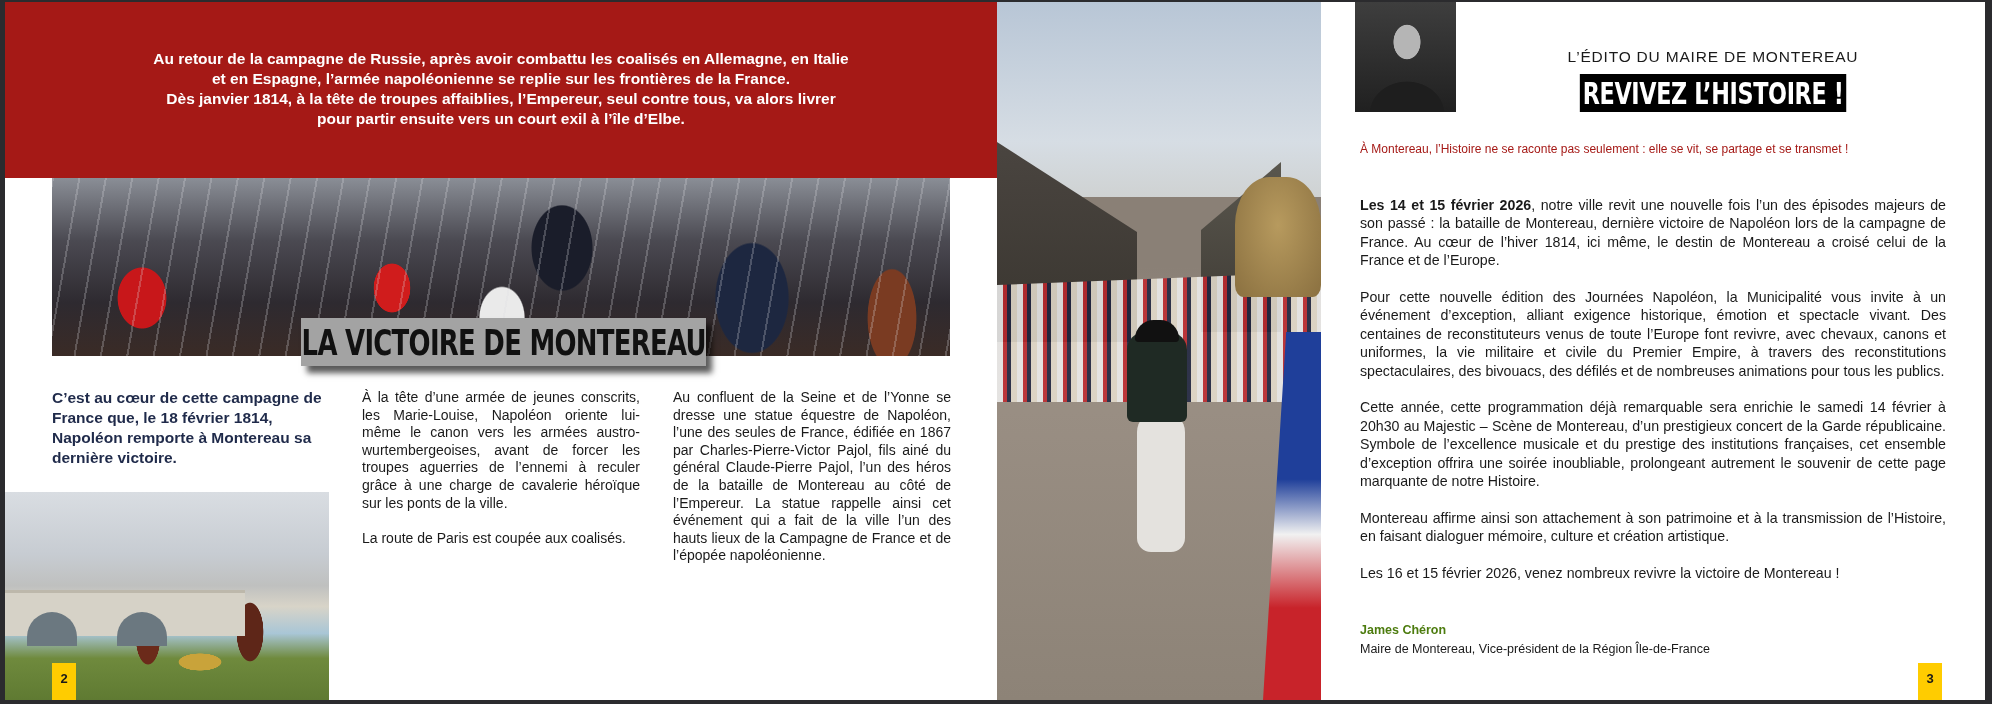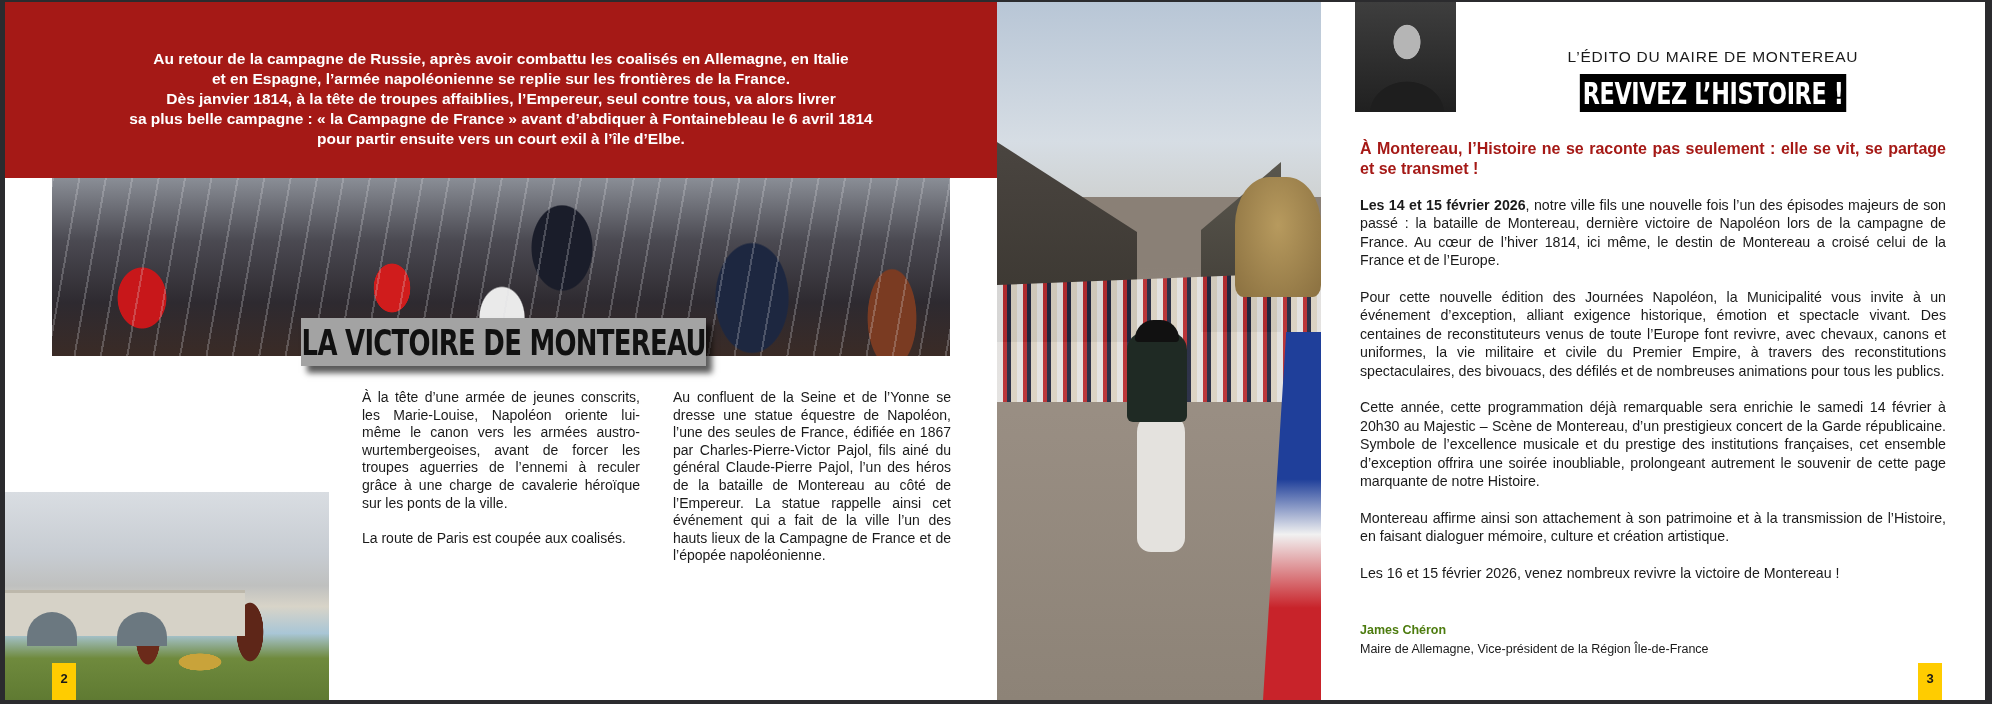--- a/index.html
+++ b/index.html
@@ -80,51 +80,51 @@
   .right-page { position: absolute; left: 1316px; top: 0; width: 664px; height: 698px; background: #fff; padding-left: 9px; }
   .portrait { position: absolute; left: 34px; top: 0; width: 101px; height: 110px;
     background: radial-gradient(ellipse 22px 28px at 52px 40px, #b5b5b5 0 60%, transparent 63%),
                 radial-gradient(ellipse 46px 40px at 52px 112px, #1e1e1e 0 80%, transparent 82%),
                 linear-gradient(180deg, #3e3e3e, #202020); }
   .edito-label { position: absolute; left: 120px; top: 46px; width: 544px; text-align: center; font-size: 15.5px; letter-spacing: 0.8px; color: #1a1a1a; }
   .edito-title-wrap { position: absolute; left: 120px; top: 72px; width: 544px; text-align: center; }
   .edito-title { display: inline-block; background: #000; color: #fff; font-family: "DejaVu Sans", sans-serif; font-weight: bold;
     font-size: 31px; line-height: 38px; padding: 0 4px; letter-spacing: -0.5px; transform: scaleX(0.72); transform-origin: center; white-space: nowrap; }
 
-  .lead { position: absolute; left: 39px; top: 137px; width: 586px; color: #a51916; font-weight: bold; font-size: 16px; line-height: 20px; text-align: justify; }
+  .lead { position: absolute; left: 39px; top: 137px; width: 586px; color: #a51916; font-weight: normal; font-size: 12px; line-height: 20px; text-align: justify; }
   .body-text { position: absolute; left: 39px; top: 194px; width: 586px; font-size: 14.2px; line-height: 18.4px; color: #1a1a1a; text-align: justify; }
   .body-text p { margin-bottom: 18.4px; }
   .body-text .nojust { text-align: left; }
   .sig-name { position: absolute; left: 39px; top: 621px; font-weight: bold; font-size: 12.5px; color: #4d7c0f; }
   .sig-role { position: absolute; left: 39px; top: 640px; font-size: 12.5px; color: #1a1a1a; }
 </style>
 </head>
 <body>
 
 <div class="spread">
 
   <section class="left-page">
     <div class="red-band">
       <div class="red-band-text">
         <div>Au retour de la campagne de Russie, après avoir combattu les coalisés en Allemagne, en Italie</div>
         <div>et en Espagne, l’armée napoléonienne se replie sur les frontières de la France.</div>
         <div>Dès janvier 1814, à la tête de troupes affaiblies, l’Empereur, seul contre tous, va alors livrer</div>
-        <div>sa plus belle campagne : « la Campagne de France » avant d’abdiquer à Fontainebleau le 6 avril 1814</div>
         <div>pour partir ensuite vers un court exil à l’île d’Elbe.</div>
       </div>
     </div>
 
     <div class="battle-photo" title="Cavalry charge reenactment with sabres raised">
       <div class="sabres"></div>
     </div>
 
     <div class="title-box">
       <span>LA VICTOIRE DE MONTEREAU</span>
     </div>
 
+    <p class="intro">C’est au cœur de cette campagne de France que, le 18 février 1814, Napoléon remporte à Montereau sa dernière victoire.</p>
 
     <div class="col col2">
       <p>À la tête d’une armée de jeunes conscrits, les Marie-Louise, Napoléon oriente lui-même le canon vers les armées austro-wurtembergeoises, avant de forcer les troupes aguerries de l’ennemi à reculer grâce à une charge de cavalerie héroïque sur les ponts de la ville.</p>
       <p>La route de Paris est coupée aux coalisés.</p>
     </div>
 
     <div class="col col3">
       <p>Au confluent de la Seine et de l’Yonne se dresse une statue équestre de Napoléon, l’une des seules de France, édifiée en 1867 par Charles-Pierre-Victor Pajol, fils ainé du général Claude-Pierre Pajol, l’un des héros de la bataille de Montereau au côté de l’Empereur. La statue rappelle ainsi cet événement qui a fait de la ville l’un des hauts lieux de la Campagne de France et de l’épopée napoléonienne.</p>
     </div>
 
@@ -151,25 +151,25 @@
   <section class="right-page">
     <div class="portrait" title="Portrait of James Chéron"></div>
     <div class="edito-label">L’ÉDITO DU MAIRE DE MONTEREAU</div>
     <div class="edito-title-wrap">
       <span class="edito-title">REVIVEZ L’HISTOIRE !</span>
     </div>
 
     <p class="lead">À Montereau, l’Histoire ne se raconte pas seulement : elle se vit, se partage et se transmet !</p>
 
     <div class="body-text">
-      <p><b>Les 14 et 15 février 2026</b><span>, notre ville fils une nouvelle fois l’un des épisodes majeurs de son passé : la bataille de Montereau, dernière victoire de Napoléon lors de la campagne de France. Au cœur de l’hiver 1814, ici même, le destin de Montereau a croisé celui de la France et de l’Europe.</span></p>
+      <p><b>Les 14 et 15 février 2026</b><span>, notre ville revit une nouvelle fois l’un des épisodes majeurs de son passé : la bataille de Montereau, dernière victoire de Napoléon lors de la campagne de France. Au cœur de l’hiver 1814, ici même, le destin de Montereau a croisé celui de la France et de l’Europe.</span></p>
       <p>Pour cette nouvelle édition des Journées Napoléon, la Municipalité vous invite à un événement d’exception, alliant exigence historique, émotion et spectacle vivant. Des centaines de reconstituteurs venus de toute l’Europe font revivre, avec chevaux, canons et uniformes, la vie militaire et civile du Premier Empire, à travers des reconstitutions spectaculaires, des bivouacs, des défilés et de nombreuses animations pour tous les publics.</p>
       <p>Cette année, cette programmation déjà remarquable sera enrichie le samedi 14 février à 20h30 au Majestic – Scène de Montereau, d’un prestigieux concert de la Garde républicaine. Symbole de l’excellence musicale et du prestige des institutions françaises, cet ensemble d’exception offrira une soirée inoubliable, prolongeant autrement le souvenir de cette page marquante de notre Histoire.</p>
       <p>Montereau affirme ainsi son attachement à son patrimoine et à la transmission de l’Histoire, en faisant dialoguer mémoire, culture et création artistique.</p>
       <p class="nojust">Les 16 et 15 février 2026, venez nombreux revivre la victoire de Montereau !</p>
     </div>
 
     <div class="sig-name">James Chéron</div>
-    <div class="sig-role">Maire de Allemagne, Vice-président de la Région Île-de-France</div>
+    <div class="sig-role">Maire de Montereau, Vice-président de la Région Île-de-France</div>
   </section>
 
   <div class="page-num page-num-3">3</div>
 </div>
 
 </body></html>

